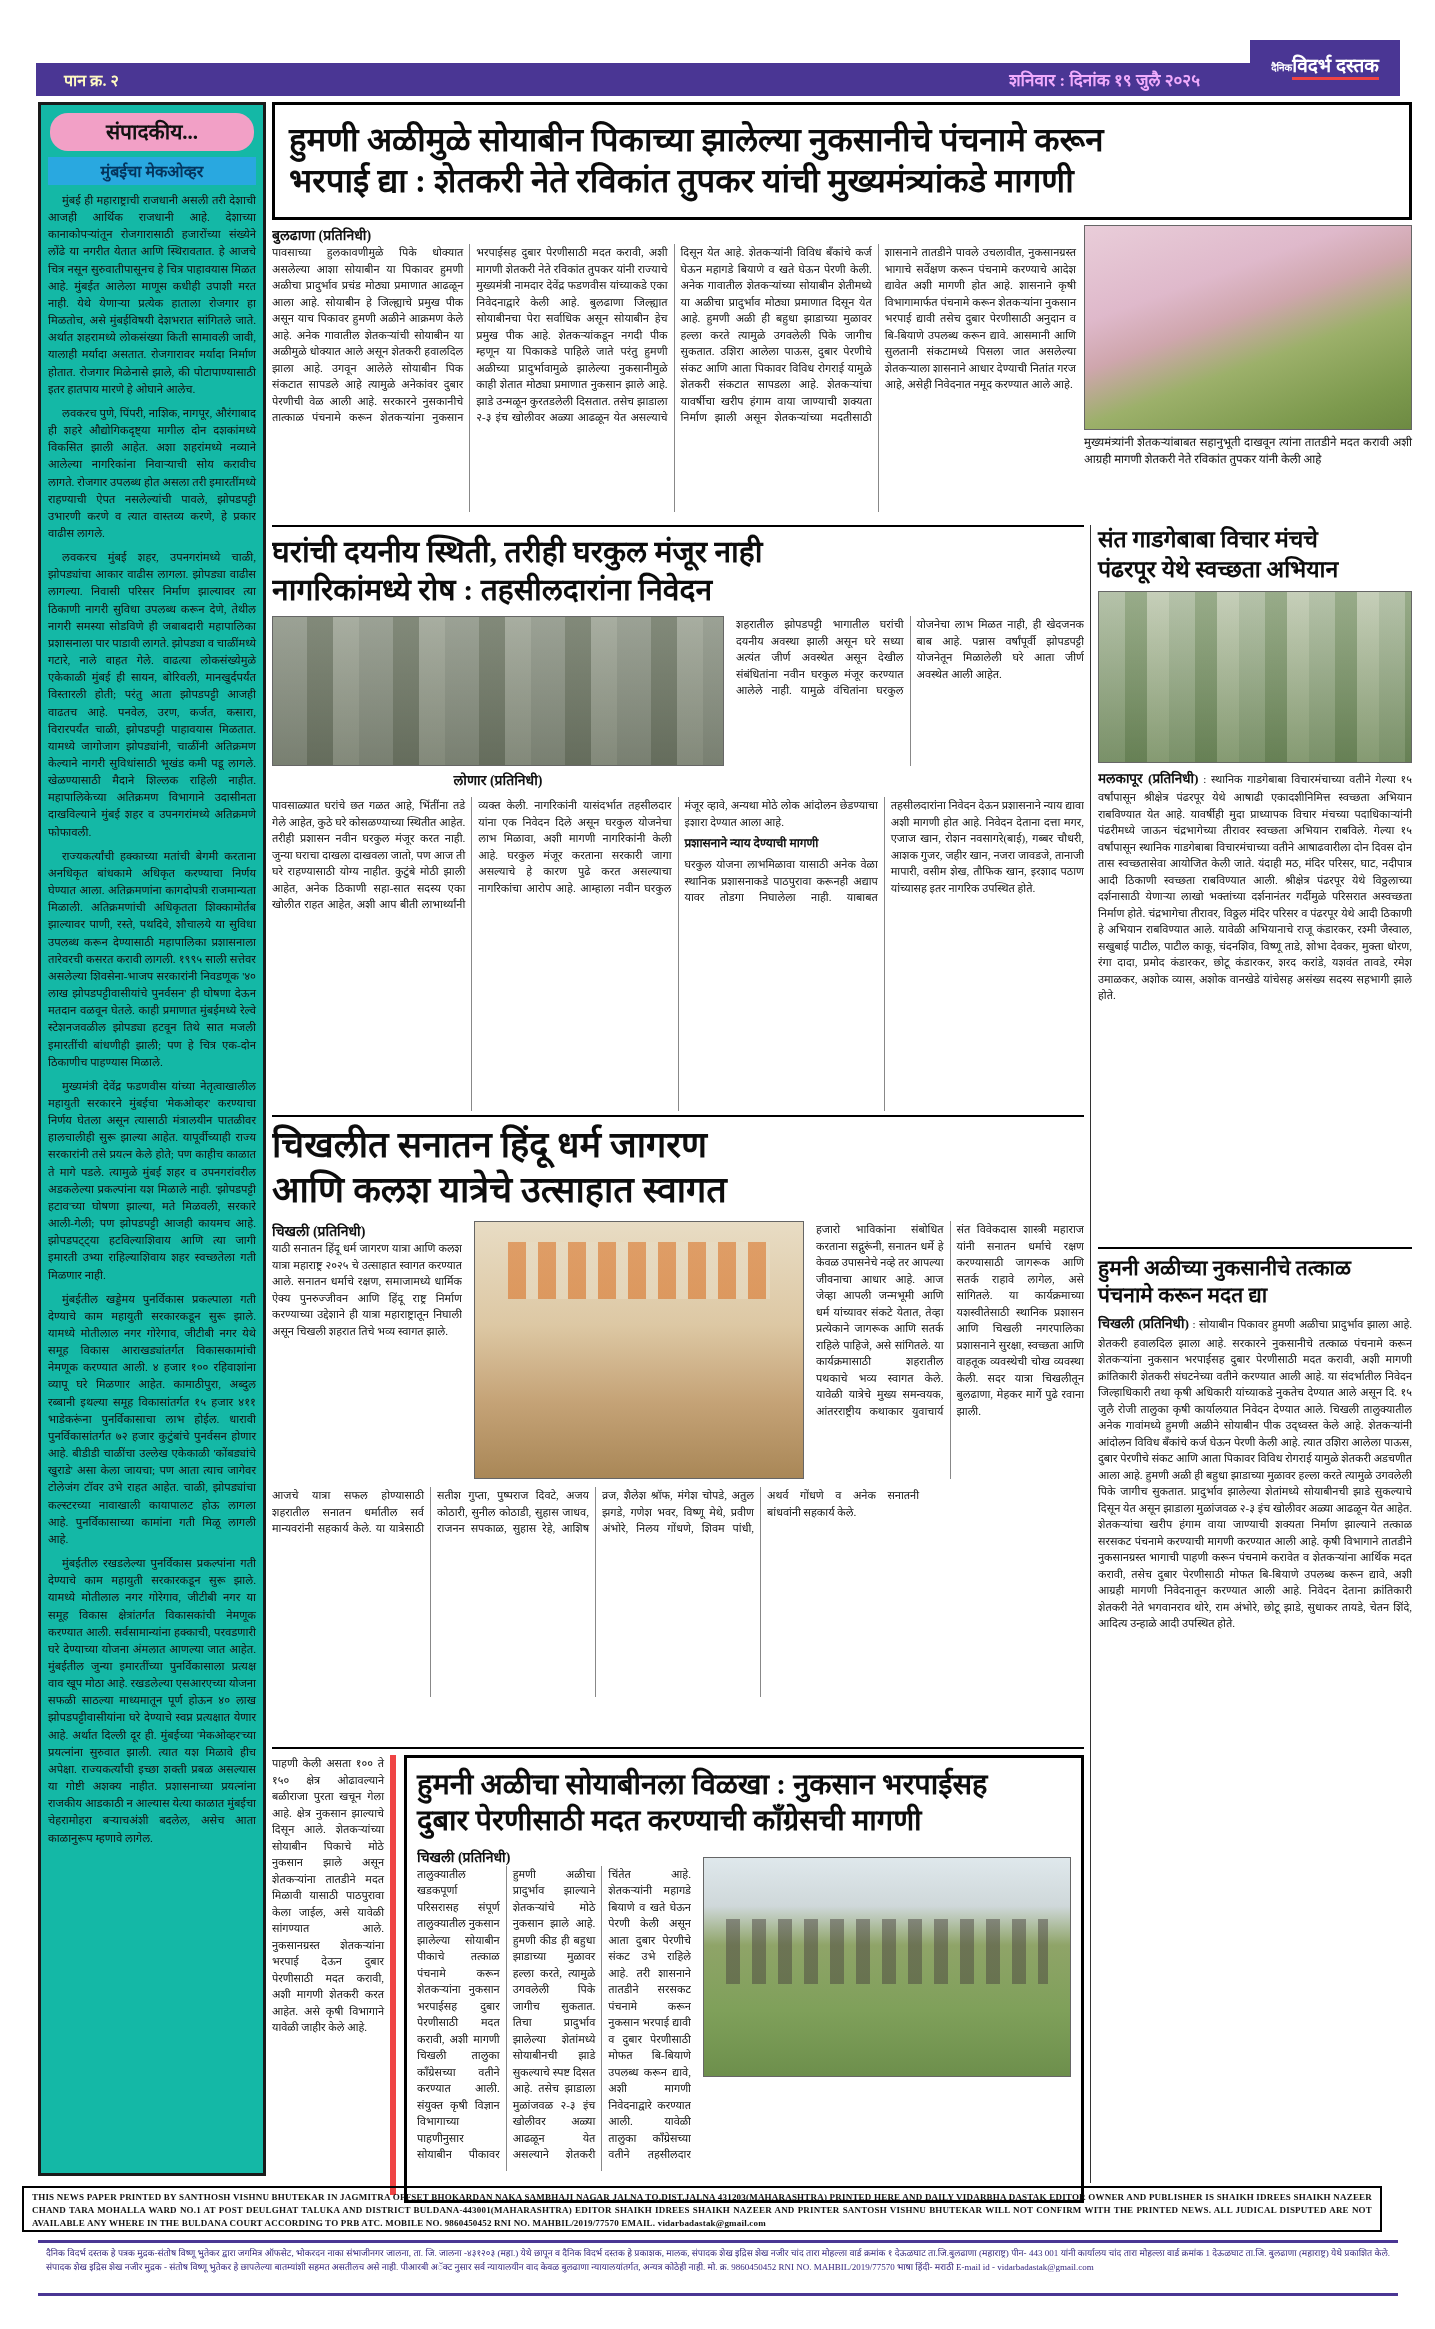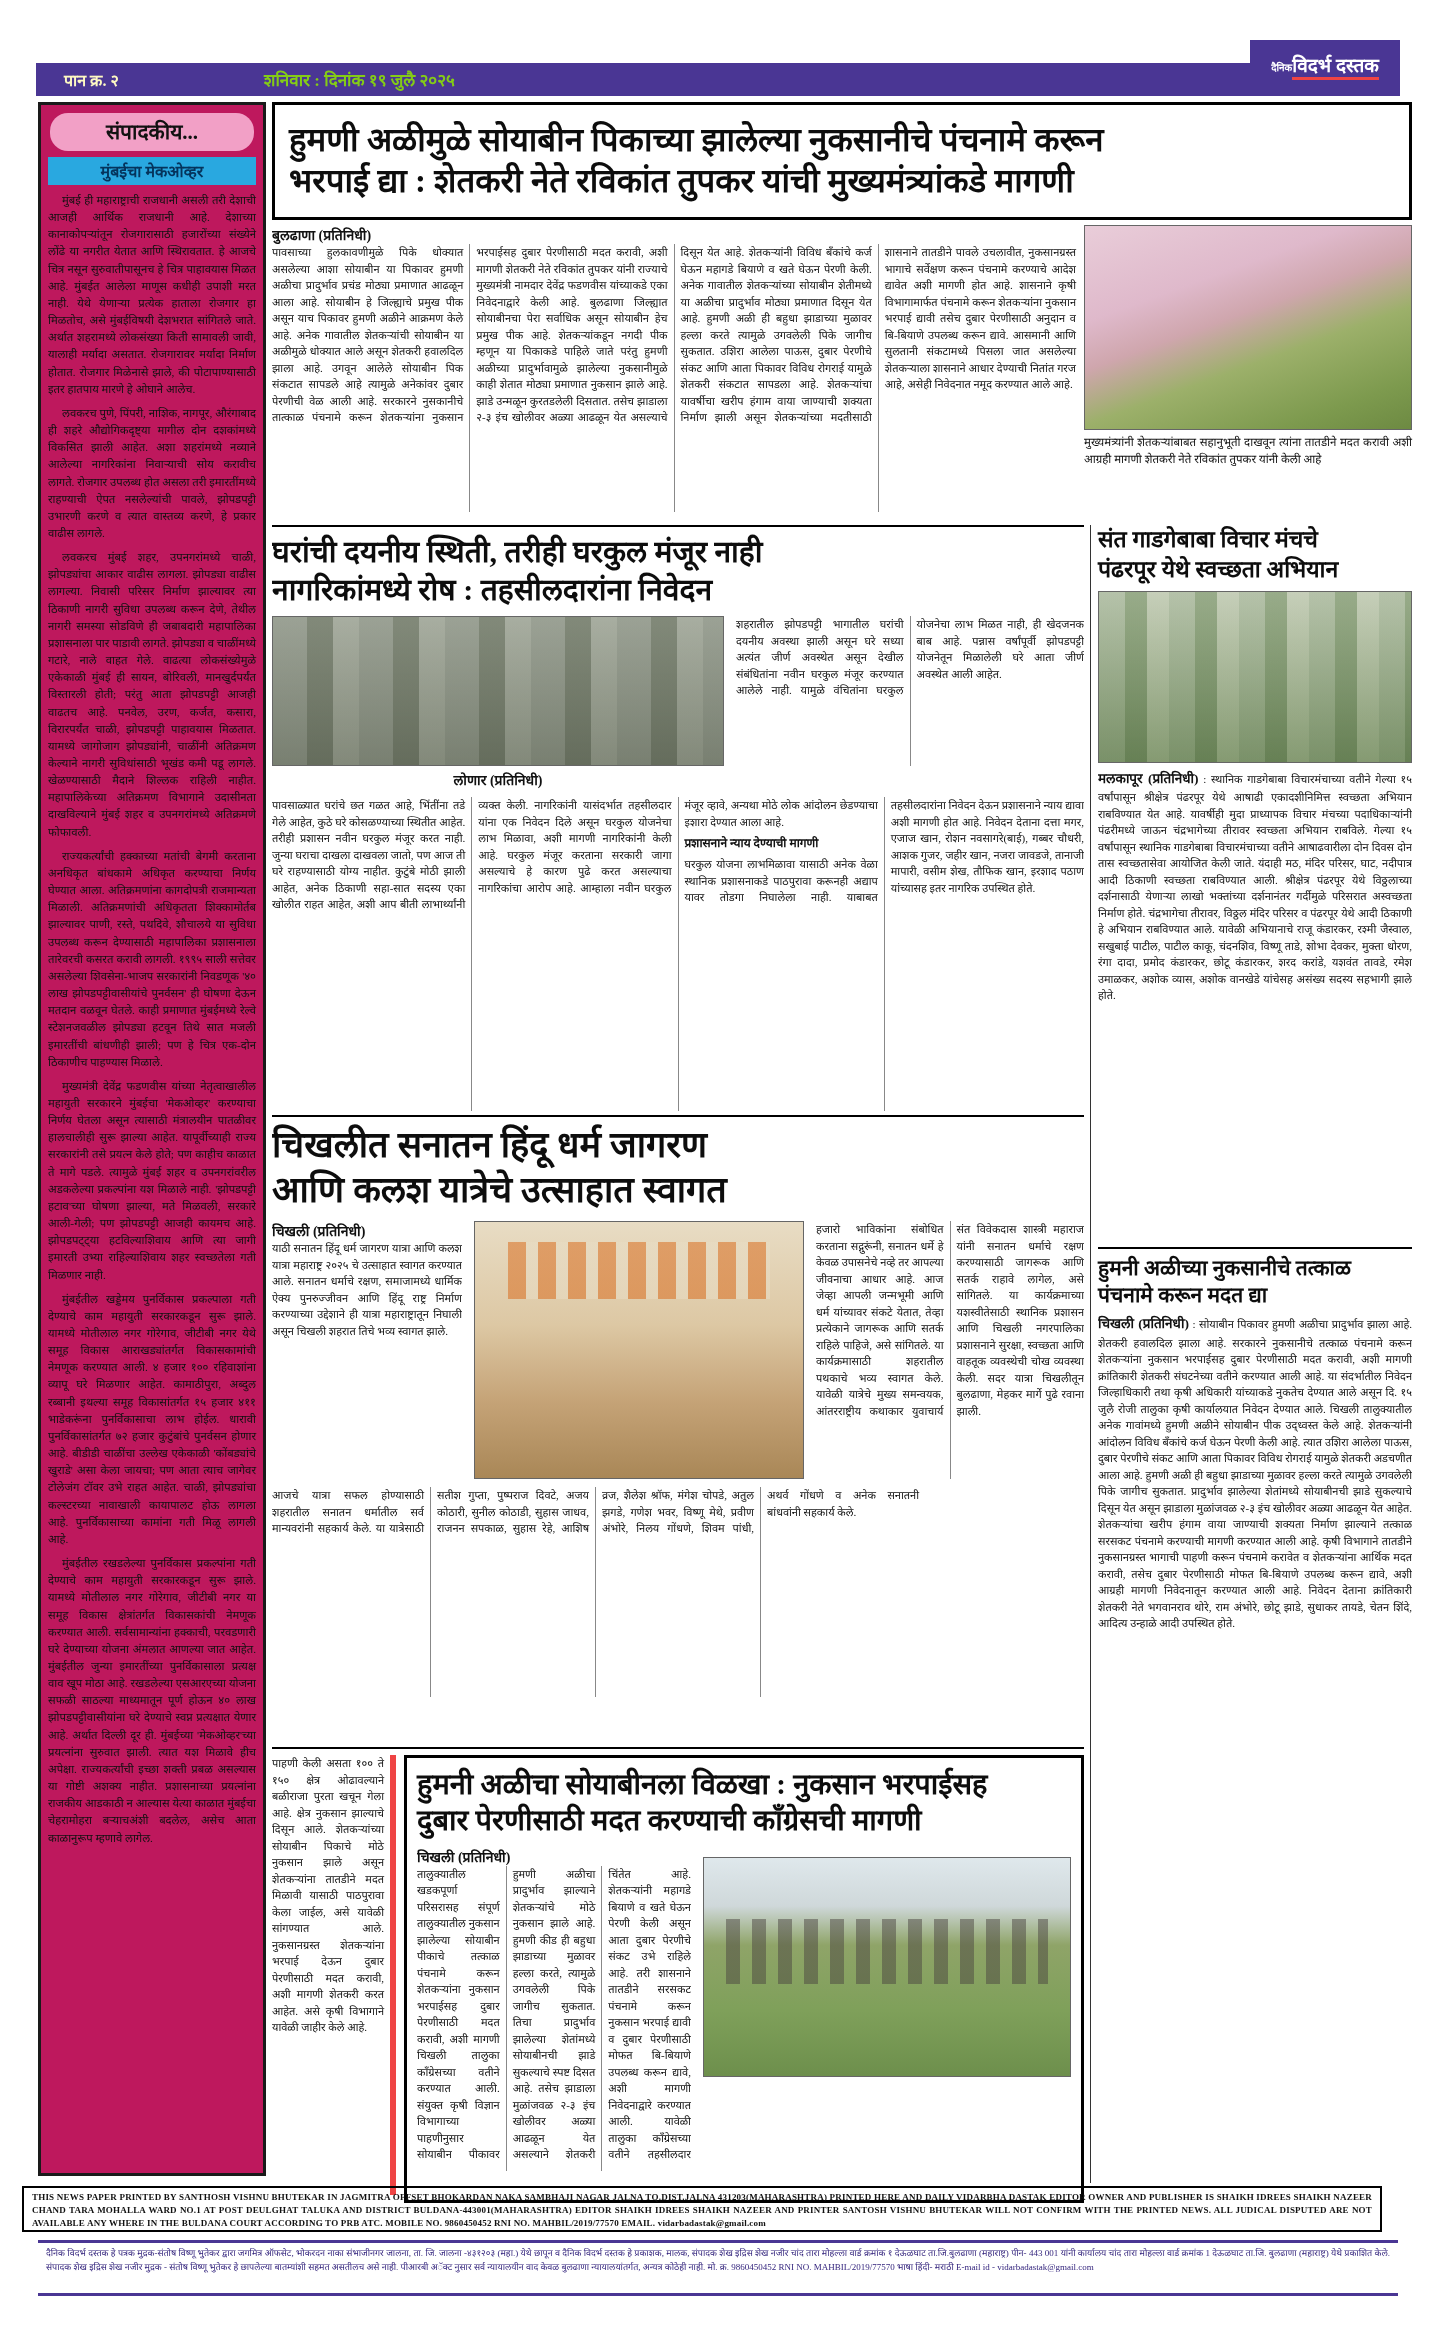--- a/index.html
+++ b/index.html
@@ -2,28 +2,28 @@
 <html lang="mr"><head>
 <meta charset="utf-8">
 <style>
   html,body{margin:0;padding:0;background:#e8e8e8;}
   .page{position:relative;width:1435px;height:2329px;background:#ffffff;margin:0 auto;
         font-family:"Liberation Serif","DejaVu Sans",serif;color:#111;overflow:hidden;}
   
   .topbar{position:absolute;left:36px;top:63px;width:1364px;height:33px;background:#4a3694;
           display:flex;align-items:center;}
   .topbar .pageno{color:#fef9c3;font-weight:bold;font-size:16px;padding-left:28px;width:200px;}
-  .topbar .date{color:#84cc16;font-weight:bold;font-size:17px;flex:1;text-align:left;}
+  .topbar .date{color:#f0abfc;font-weight:bold;font-size:17px;flex:1;text-align:right;}
   .logo{position:absolute;right:0;top:-23px;width:150px;height:56px;background:#4a3694;
         display:flex;flex-direction:row;align-items:center;justify-content:center;line-height:1;}
   .logo .l1{color:#fff;font-size:10px;font-weight:bold;}
   .logo .l2{color:#fff;font-size:19px;font-weight:bold;border-bottom:3px solid #ef4444;padding-bottom:2px;}
   
   .editorial{position:absolute;left:38px;top:102px;width:228px;height:2074px;border:3px solid #1a1a1a;
-             box-sizing:border-box;padding:6px 7px;overflow:hidden;background:#be185d;}
+             box-sizing:border-box;padding:6px 7px;overflow:hidden;background:#14b8a6;}
   .ed-title{background:#f2a0c6;border-radius:18px;text-align:center;font-weight:bold;font-size:21px;
             padding:4px 0 6px;margin:2px 2px 6px;}
   .ed-sub{background:#29a8e0;color:#063a63;text-align:center;font-weight:bold;font-size:16px;
           color:#05345c;padding:3px 0;margin:0 0 7px;}
   .ed-body{font-size:11.3px;line-height:1.52;text-align:justify;}
   .ed-body p{margin:0 0 7px;text-indent:14px;}
   
   .hbox{border:3px solid #000;box-sizing:border-box;background:#fff;}
   .headline{font-weight:bold;line-height:1.25;color:#0d0d0d;}
   .byline{font-weight:bold;font-size:14px;}

